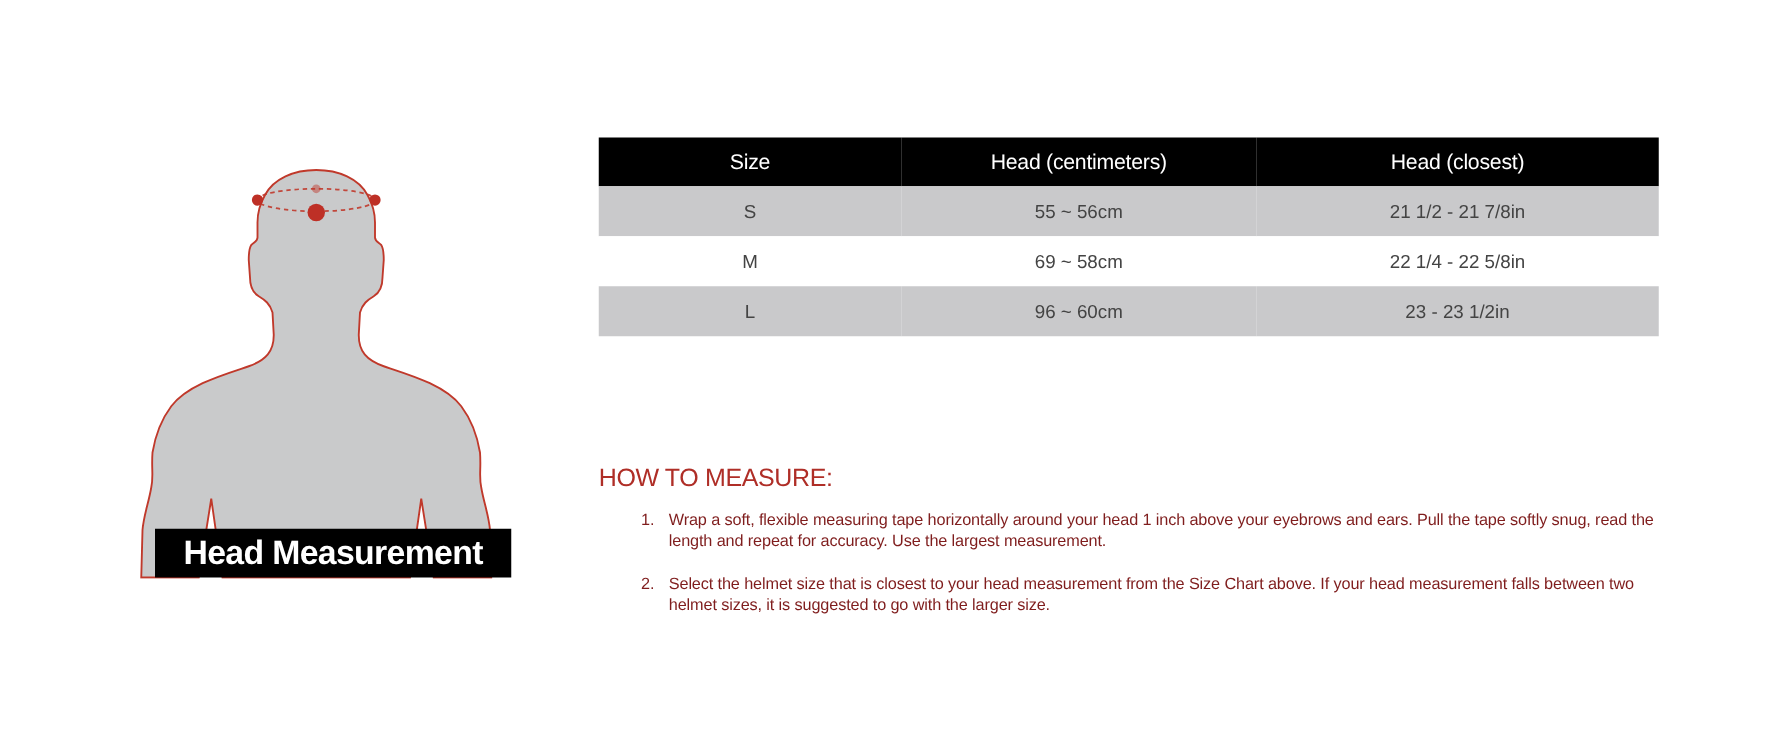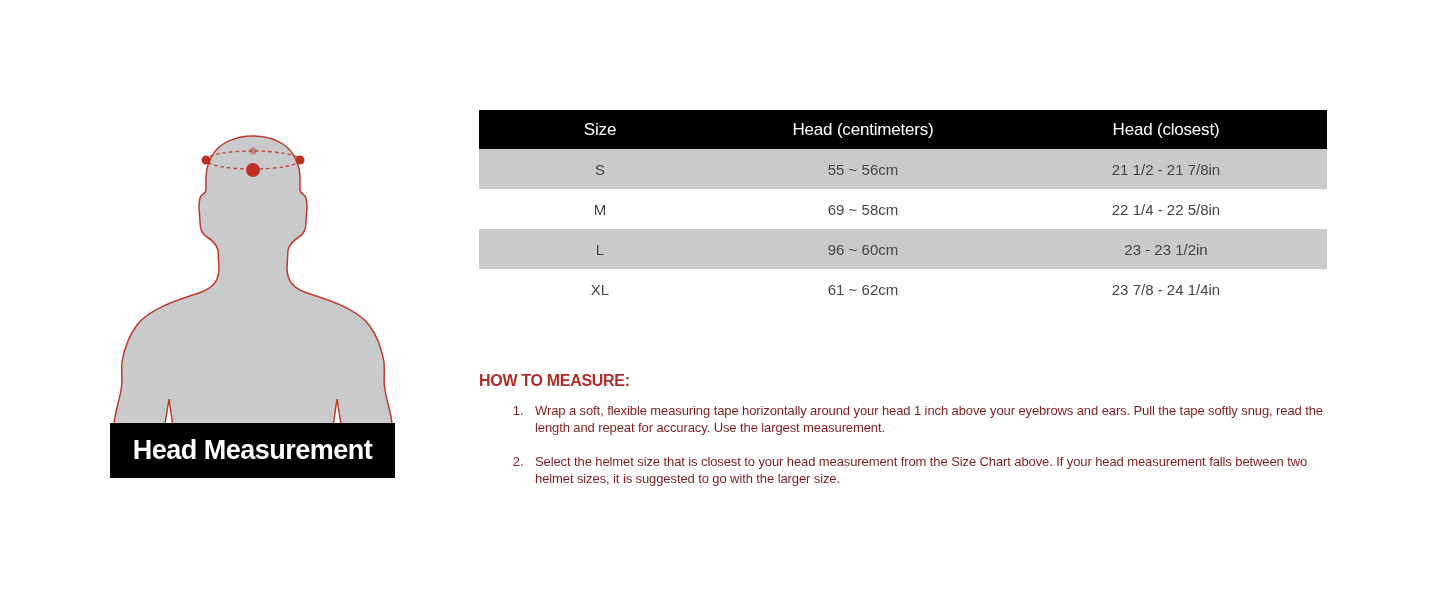--- a/index.html
+++ b/index.html
@@ -30,24 +30,24 @@
     fill: none;
     stroke: var(--outline-red, #C0392B);
     stroke-width: 1.4;
     stroke-dasharray: 3.5 3;
     opacity: 0.9;
   }
   .tape-dot { fill: var(--dot-red, #BE3026); }
   .tape-dot.faded { opacity: 0.45; }
   .figure-caption {
     position: absolute;
-    left: 0;
+    left: 14px;
     top: 290px;
     width: 285px;
-    height: 55px;
+    height: 39px;
     background: var(--caption-bg, #000000);
     color: var(--caption-text, #ffffff);
     display: flex;
     align-items: center;
     justify-content: center;
     font-size: 27px;
     font-weight: bold;
     letter-spacing: -0.5px;
     z-index: 2;
   }
@@ -82,22 +82,22 @@
 
   
   .howto {
     position: absolute;
     left: 479px;
     top: 372px;
     width: 862px;
   }
   .howto-heading {
     margin: 0;
-    font-size: 16px;
-    font-weight: bold;
+    font-size: 20px;
+    font-weight: normal;
     letter-spacing: -0.3px;
     color: var(--heading-red, #AF2E27);
   }
   .howto-steps {
     margin: 12px 0 0 0;
     padding-left: 48px;
     font-size: 13px;
     line-height: 17px;
     color: #7f1d1d;
     letter-spacing: -0.1px;
@@ -183,25 +183,20 @@
         <tr>
           <td>M</td>
           <td>69 ~ 58cm</td>
           <td>22 1/4 - 22 5/8in</td>
         </tr>
         <tr>
           <td>L</td>
           <td>96 ~ 60cm</td>
           <td>23 - 23 1/2in</td>
         </tr>
-        <tr>
-          <td>XL</td>
-          <td>61 ~ 62cm</td>
-          <td>23 7/8 - 24 1/4in</td>
-        </tr>
       </tbody>
   </table>
 
   <div class="howto">
     <h2 class="howto-heading">HOW TO MEASURE:</h2>
     <ol class="howto-steps">
         <li>Wrap a soft, flexible measuring tape horizontally around your head 1 inch above your eyebrows and ears. Pull the tape softly snug, read the length and repeat for accuracy. Use the largest measurement.</li>
         <li>Select the helmet size that is closest to your head measurement from the Size Chart above. If your head measurement falls between two helmet sizes, it is suggested to go with the larger size.</li>
       </ol>
   </div>

